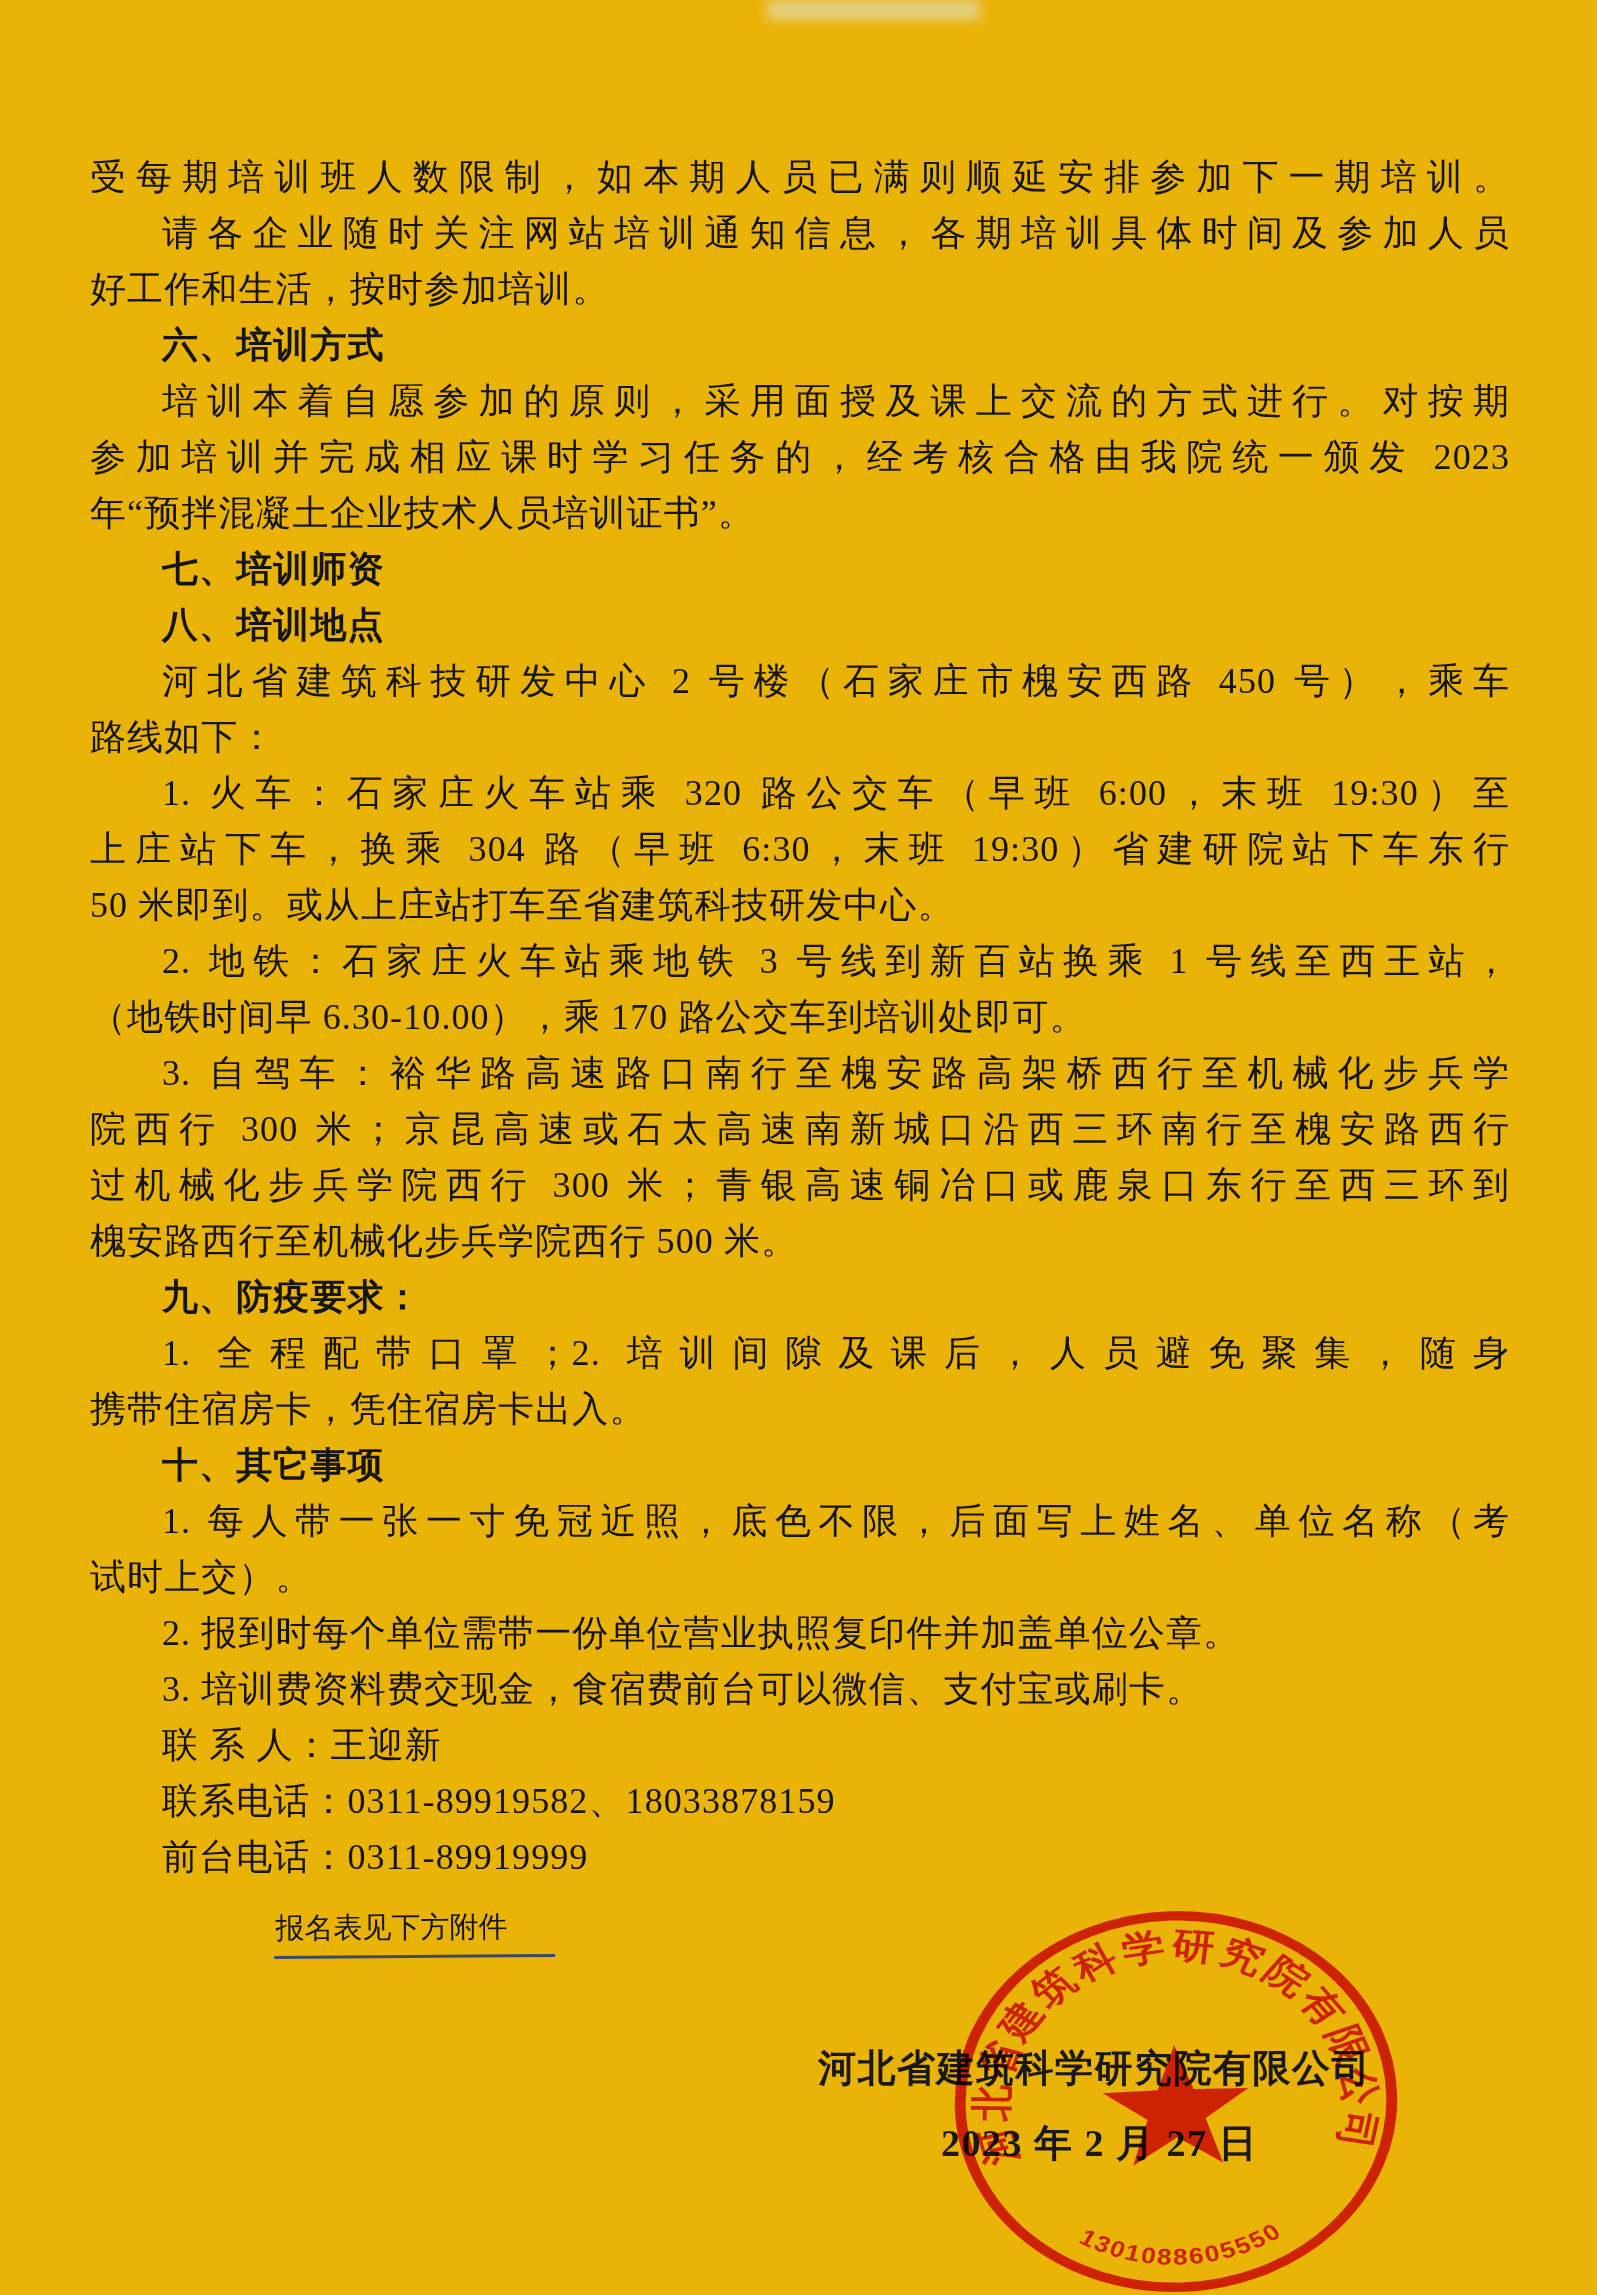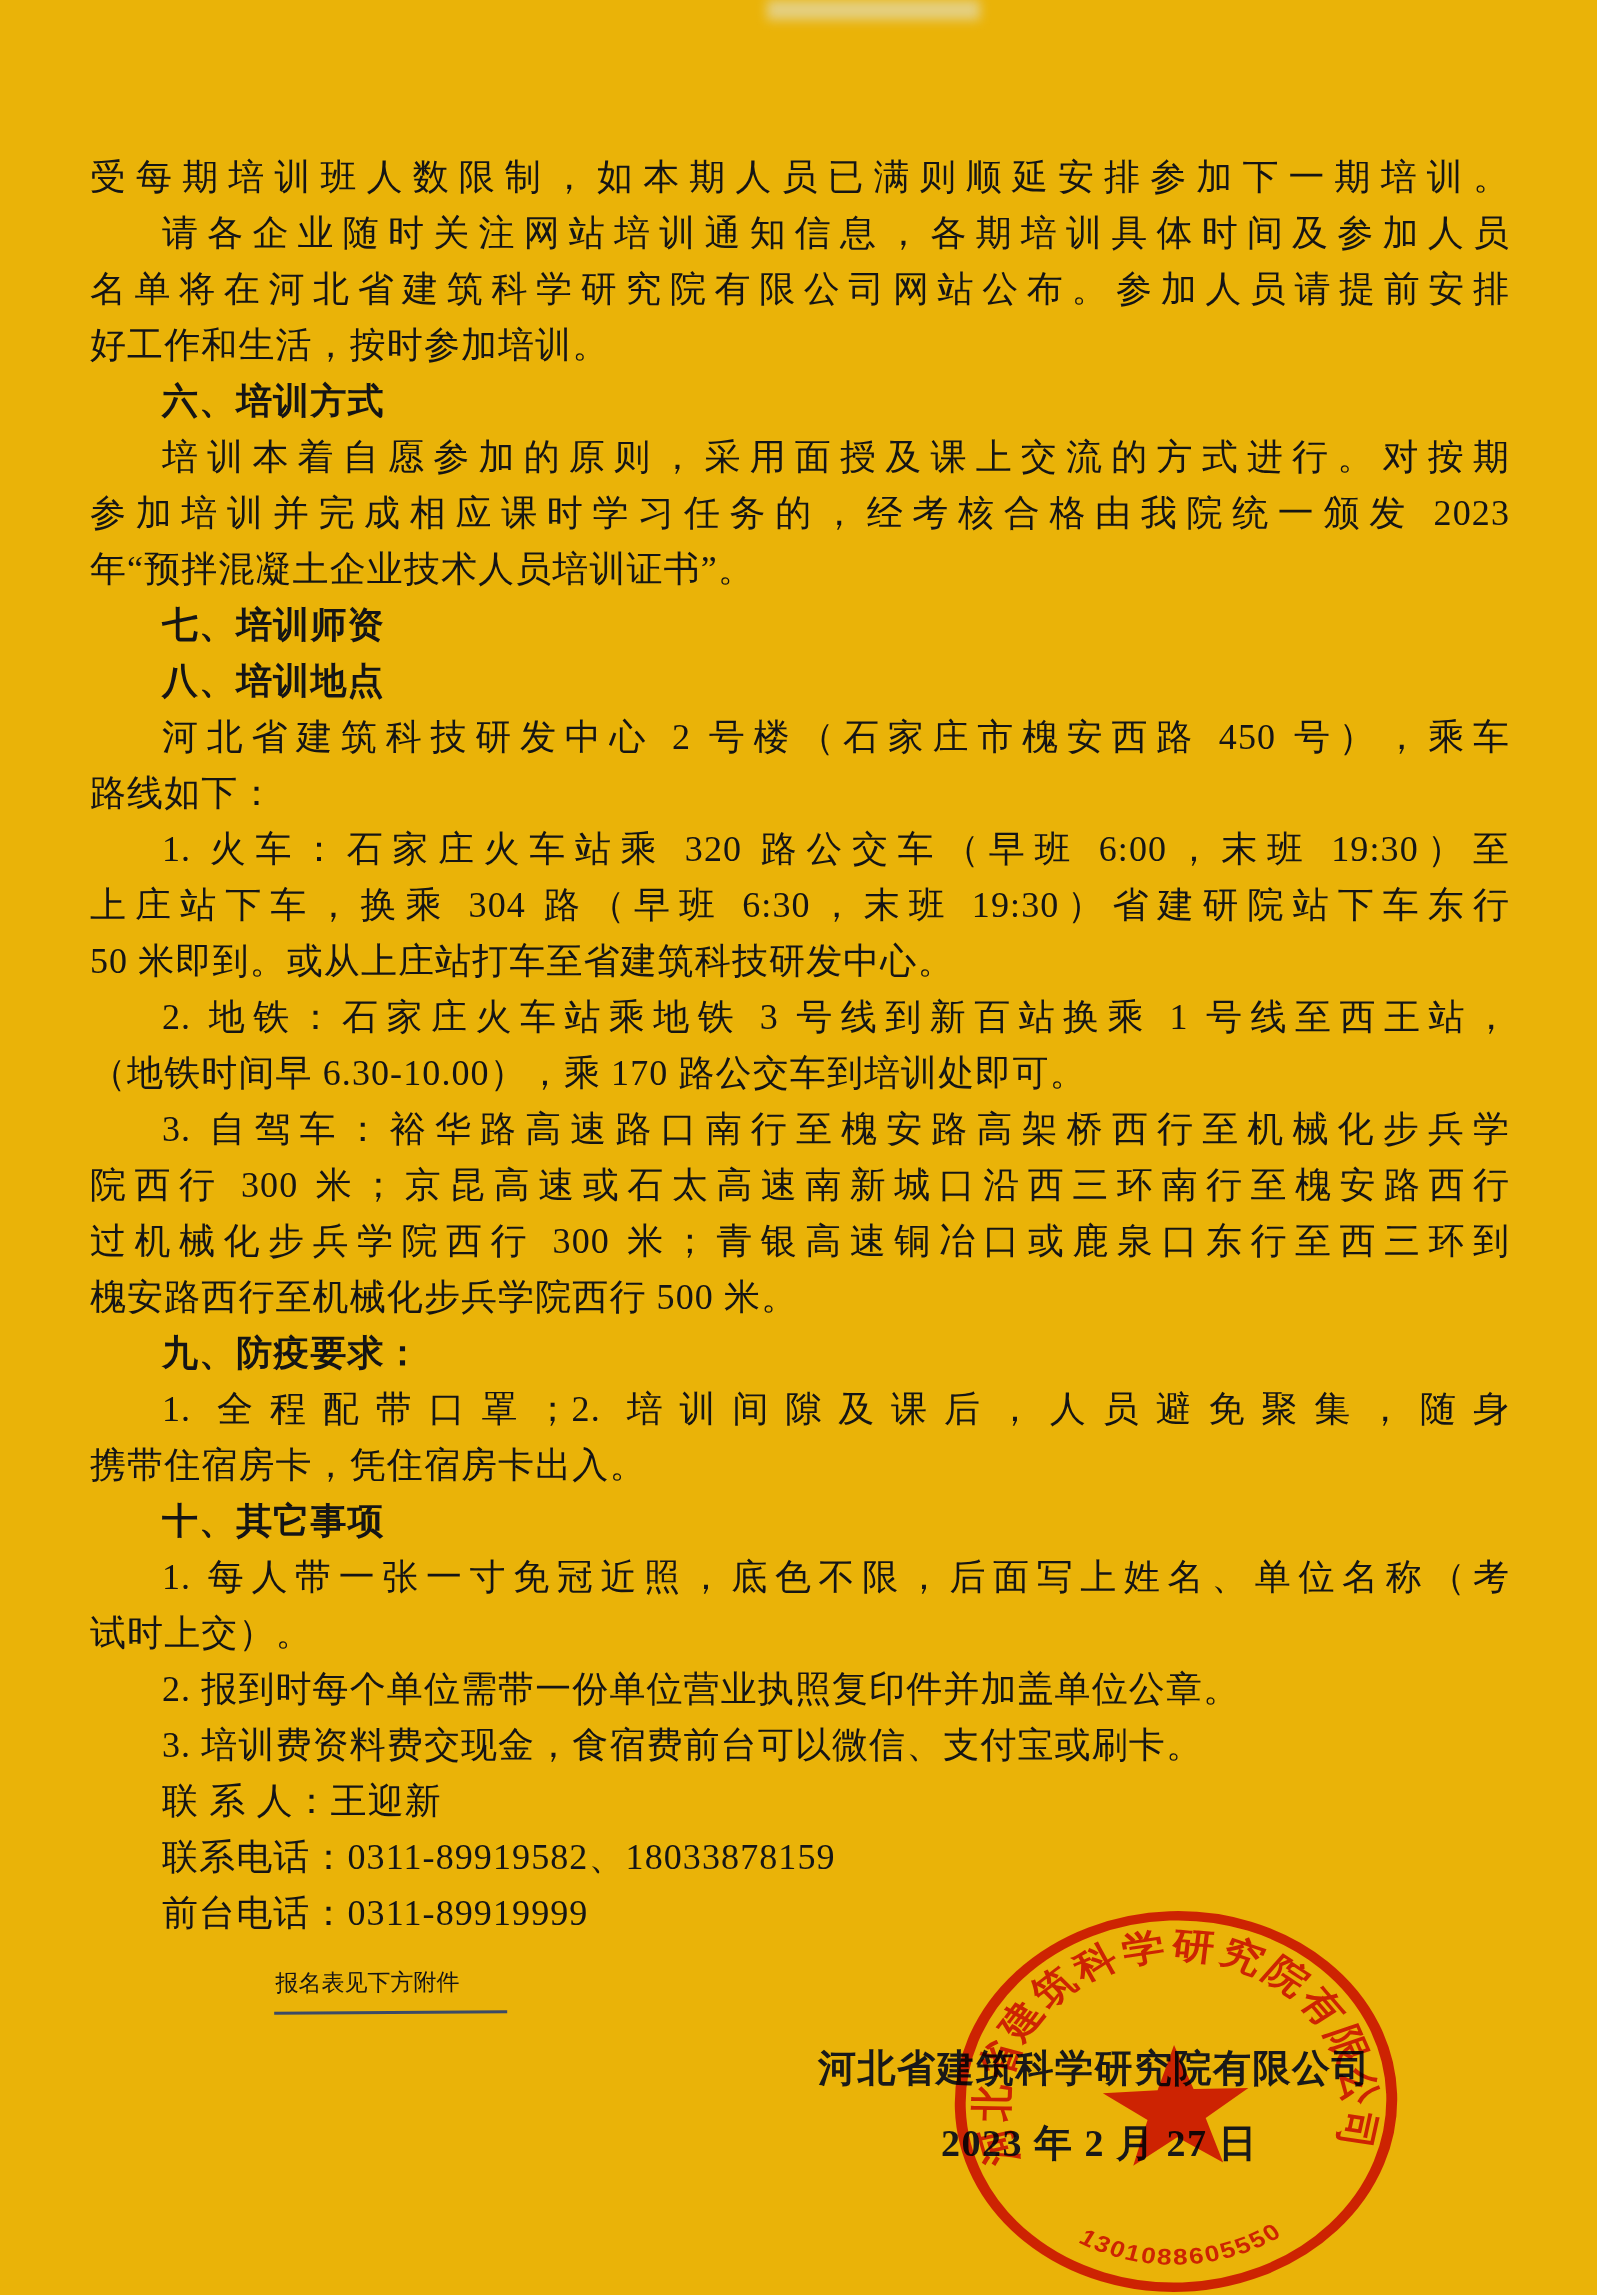--- a/index.html
+++ b/index.html
@@ -32,21 +32,21 @@
   .header { font-weight:bold; font-family:"Liberation Sans","DejaVu Sans",sans-serif; letter-spacing:2.3px; }
   .big { font-size:40px; }
   .u-wavy {
     text-decoration-style:wavy;
     text-decoration-thickness:2.3px;
     text-underline-offset:7.6px;
     text-decoration-color:#222;
   }
   .attachment-note {
     margin:20px 0 0 184px;
-    font-size:23px; line-height:44px;
+    font-size:29px; line-height:44px;
     display:inline-block;
   }
   .attachment-note .note-inner {
     border-bottom:3px solid #3c4a66;
     padding:0 47px 6px 1.5px;
     display:inline-block;
     transform:rotate(-0.4deg);
   }
   .signature-company {
     position:absolute; left:818px; top:2043px;
@@ -70,21 +70,20 @@
 </style>
 </head>
 <body>
 
 <div class="page">
   <div class="scan-smudge"></div>
 
   <div class="content">
     <p class="full">受每期培训班人数限制，如本期人员已满则顺延安排参加下一期培训。</p>
     <p class="indent full">请各企业随时关注网站培训通知信息，各期培训具体时间及参加人员</p>
-    <p class="full">名单将在河北省建筑科学研究院有限公司网站公布。参加人员请提前安排</p>
     <p>好工作和生活，按时参加培训。</p>
     <p class="indent header">六、培训方式</p>
     <p class="indent full">培训本着自愿参加的原则，采用面授及课上交流的方式进行。对按期</p>
     <p class="full">参加培训并完成相应课时学习任务的，经考核合格由我院统一颁发 2023</p>
     <p>年“预拌混凝土企业技术人员培训证书”。</p>
     <p class="indent header">七、培训师资</p>
     <p class="indent header">八、培训地点</p>
     <p class="indent full">河北省建筑科技研发中心 2 号楼（石家庄市槐安西路 450 号），乘车</p>
     <p>路线如下：</p>
     <p class="indent full">1. 火车：石家庄火车站乘 320 路公交车（早班 6:00，末班 19:30）至</p>

